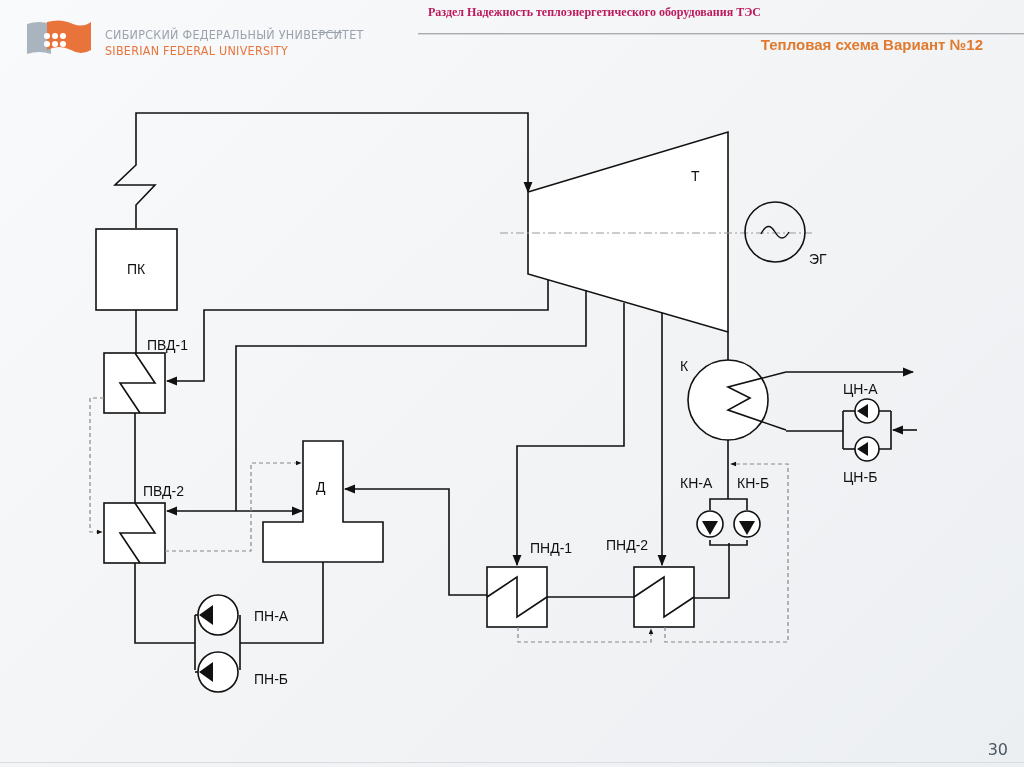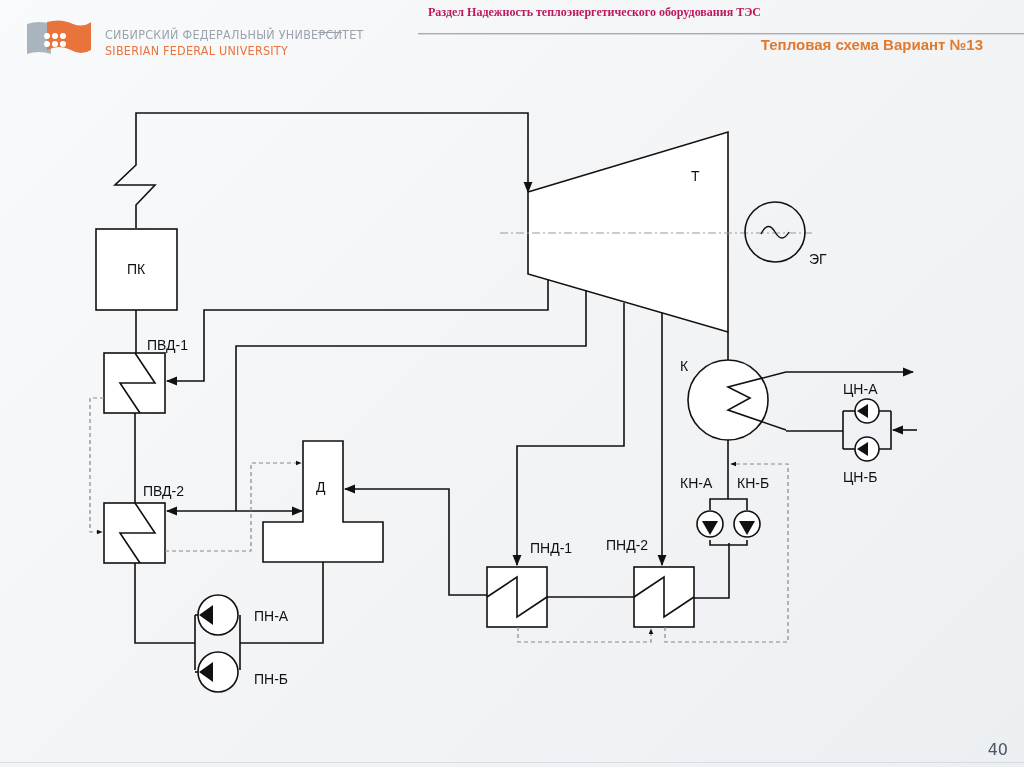--- a/index.html
+++ b/index.html
@@ -34,21 +34,21 @@
       <circle cx="30" cy="24" r="3" fill="#fff"></circle>
     <circle cx="38" cy="16" r="3" fill="#fff"></circle>
       <circle cx="38" cy="24" r="3" fill="#fff"></circle>
   </svg>
   <div class="logo-text1">СИБИРСКИЙ ФЕДЕРАЛЬНЫЙ УНИВЕРСИТЕТ</div>
   <div class="logo-text2">SIBERIAN FEDERAL UNIVERSITY</div>
 </div>
 <div class="header-rule-left"></div>
 <div class="header-title">Раздел Надежность теплоэнергетического оборудования ТЭС</div>
 <div class="header-rule"></div>
-<div class="header-subtitle">Тепловая схема Вариант №13</div>
+<div class="header-subtitle">Тепловая схема Вариант №12</div>
 
 <svg class="scheme" width="1024" height="767">
   <defs>
     <marker id="arr" viewBox="0 0 10 10" refX="9" refY="5" markerWidth="7" markerHeight="7" orient="auto-start-reverse">
       <path d="M0 1 L10 5 L0 9 Z" fill="#111"></path>
     </marker>
     <marker id="arrs" viewBox="0 0 10 10" refX="9" refY="5" markerWidth="5" markerHeight="5" orient="auto">
       <path d="M0 1 L10 5 L0 9 Z" fill="#111"></path>
     </marker>
   </defs>
@@ -155,14 +155,14 @@
   <text class="lbl" x="254" y="621">ПН-А</text>
   <text class="lbl" x="254" y="684">ПН-Б</text>
   <text class="lbl" x="530" y="553">ПНД-1</text>
   <text class="lbl" x="606" y="550">ПНД-2</text>
   <text class="lbl" x="680" y="488">КН-А</text>
   <text class="lbl" x="737" y="488">КН-Б</text>
   <text class="lbl" x="843" y="394">ЦН-А</text>
   <text class="lbl" x="843" y="482">ЦН-Б</text>
 </svg>
 
-<div class="page-number">40</div>
+<div class="page-number">30</div>
 <div class="bottom-rule"></div>
 
 </body></html>

